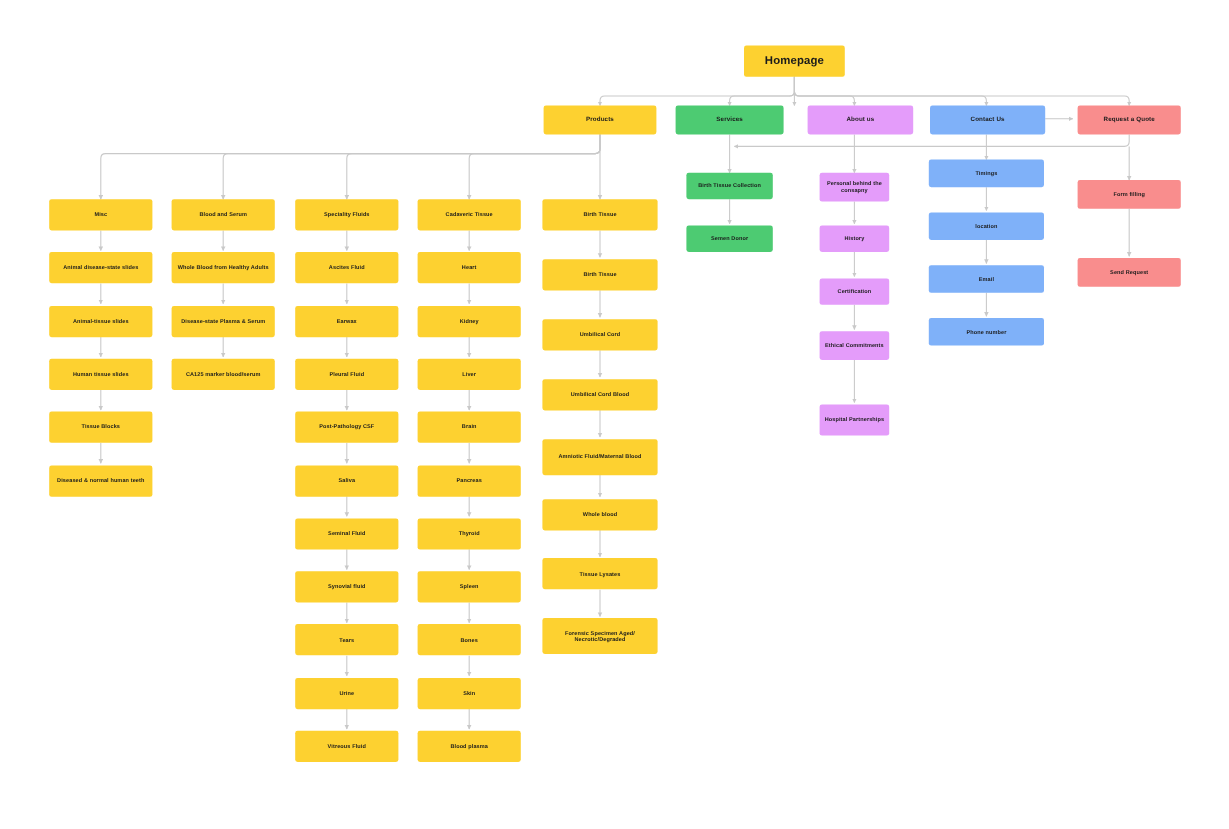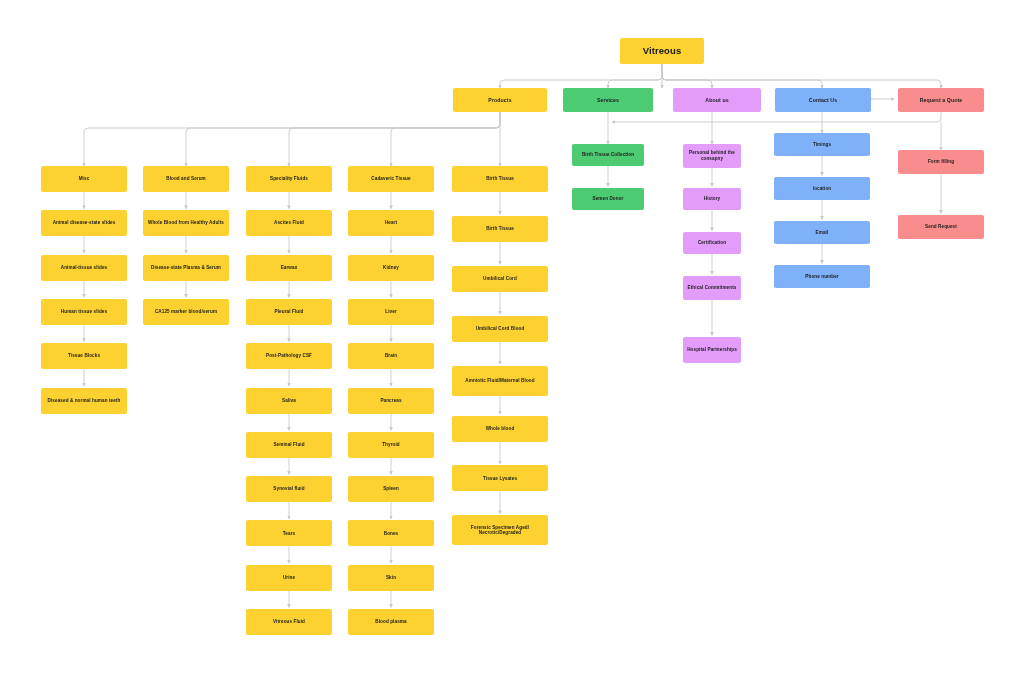--- a/index.html
+++ b/index.html
@@ -124,21 +124,21 @@
         <path d="M712,254 L712,274.5" marker-end="url(#ah)"></path>
         <path d="M712,300 L712,335.5" marker-end="url(#ah)"></path>
         <path d="M822,156 L822,175.5" marker-end="url(#ah)"></path>
         <path d="M822,200 L822,219.5" marker-end="url(#ah)"></path>
         <path d="M822,244 L822,263.5" marker-end="url(#ah)"></path>
         <path d="M941,174 L941,213.5" marker-end="url(#ah)"></path>
       </g>
   </svg>
 
   <div class="node c-yellow t-root" style="left:620px; top:38px; width:84px; height:26px;">
-    <span>Vitreous</span>
+    <span>Homepage</span>
   </div>
 
   <div class="node c-yellow t-lvl1" style="left:453px; top:88px; width:94px; height:24px;">
     <span>Products</span>
   </div>
   <div class="node c-green t-lvl1" style="left:563px; top:88px; width:90px; height:24px;">
     <span>Services</span>
   </div>
   <div class="node c-purple t-lvl1" style="left:673px; top:88px; width:88px; height:24px;">
     <span>About us</span>

